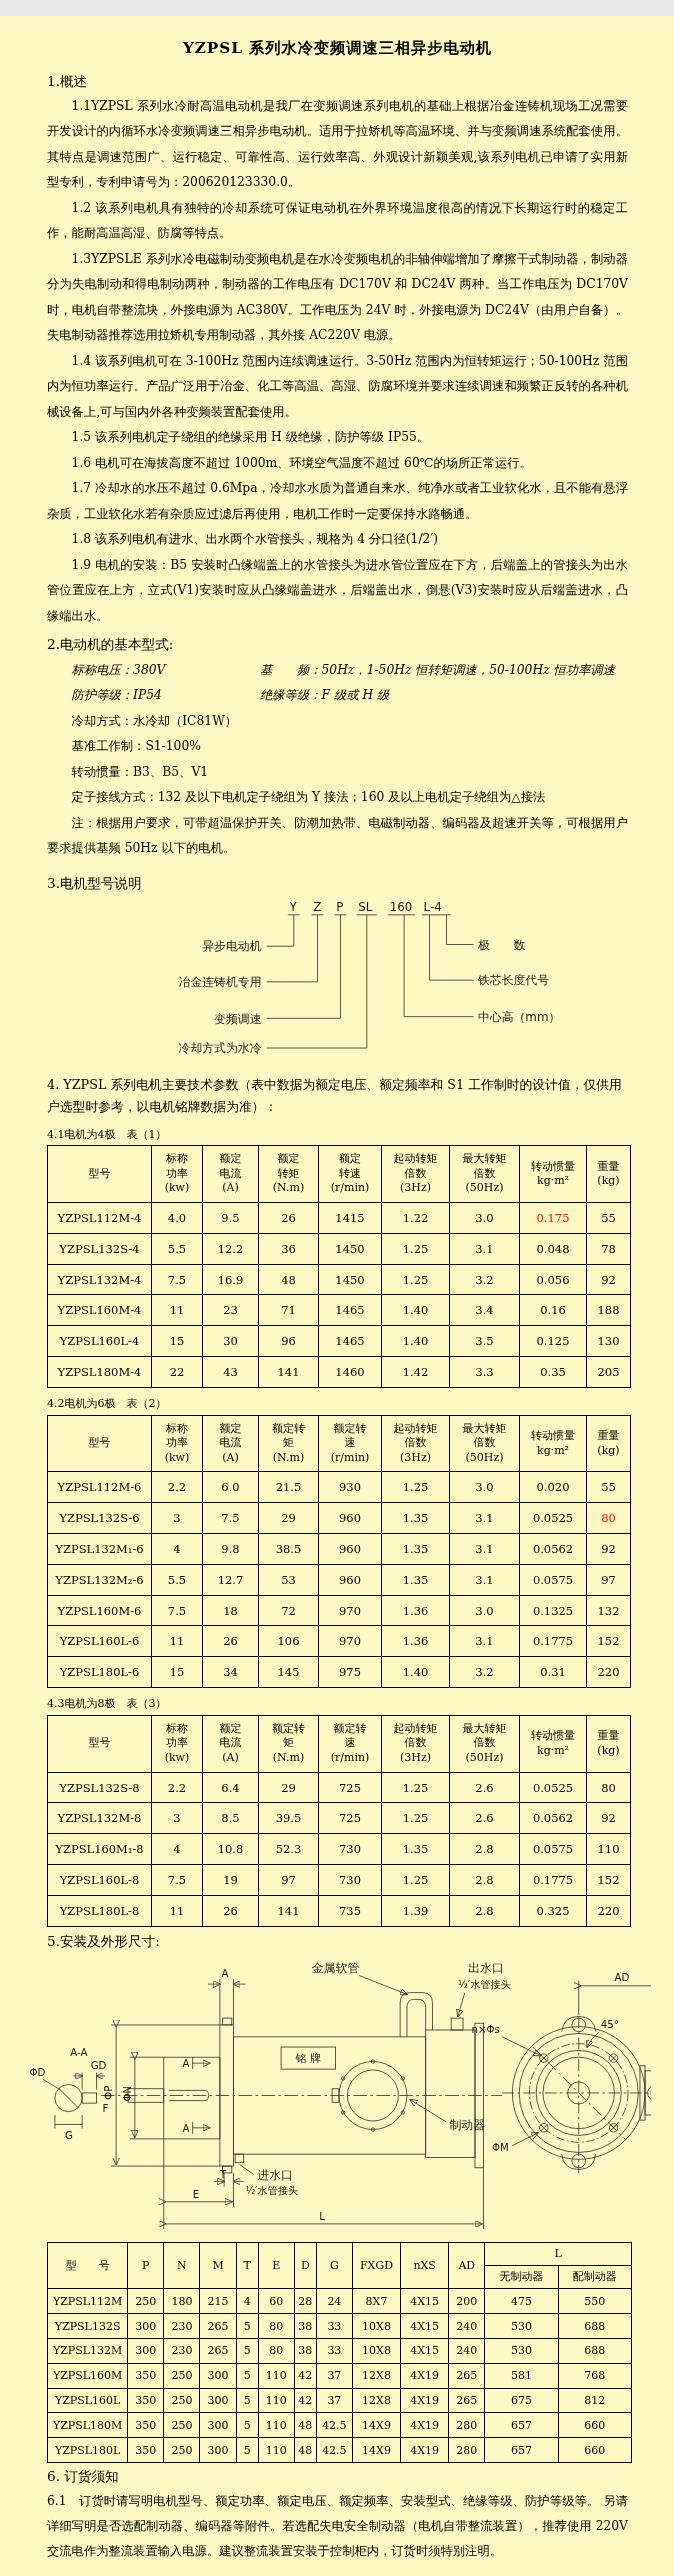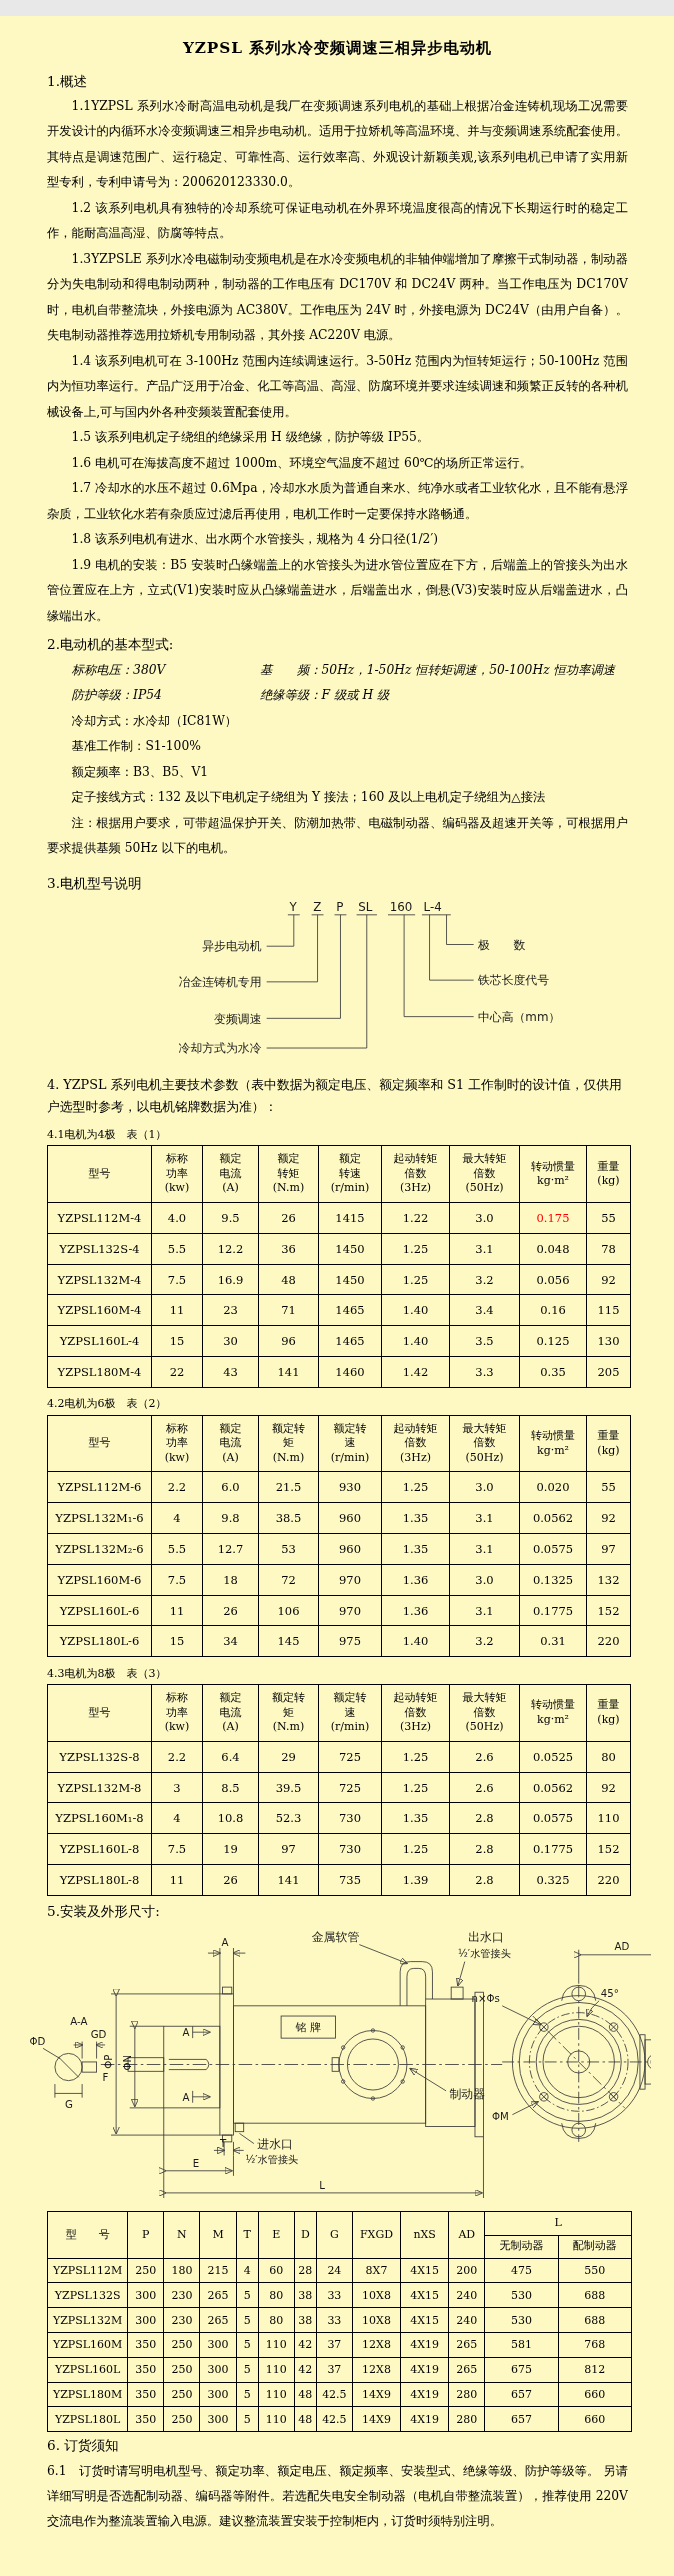--- a/index.html
+++ b/index.html
@@ -66,21 +66,21 @@
   <div class="basic-row">
     <span class="bleft">标称电压：380V</span>
     <span>基　　频：50Hz，1-50Hz 恒转矩调速，50-100Hz 恒功率调速</span>
   </div>
   <div class="basic-row">
     <span class="bleft">防护等级：IP54</span>
     <span>绝缘等级：F 级或 H 级</span>
   </div>
   <p class="basic-line">冷却方式：水冷却（IC81W）</p>
   <p class="basic-line">基准工作制：S1-100%</p>
-  <p class="basic-line">额定频率：B3、B5、V1</p>
+  <p class="basic-line">转动惯量：B3、B5、V1</p>
   <p class="basic-line">定子接线方式：132 及以下电机定子绕组为 Y 接法；160 及以上电机定子绕组为△接法</p>
   <p class="basic-note">注：根据用户要求，可带超温保护开关、防潮加热带、电磁制动器、编码器及超速开关等，可根据用户要求提供基频 50Hz 以下的电机。</p>
 
   <div class="spacer8"></div>
   <div class="sec-heading">3.电机型号说明</div>
 
   <div class="diagram-wrap">
     <svg width="581" height="168" viewBox="0 0 683 198">
 
       <text x="285" y="16">Y</text>
@@ -195,21 +195,21 @@
         </tr>
         <tr>
           <td>YZPSL160M-4</td>
           <td>11</td>
           <td>23</td>
           <td>71</td>
           <td>1465</td>
           <td>1.40</td>
           <td>3.4</td>
           <td>0.16</td>
-          <td>115</td>
+          <td>188</td>
         </tr>
         <tr>
           <td>YZPSL160L-4</td>
           <td>15</td>
           <td>30</td>
           <td>96</td>
           <td>1465</td>
           <td>1.40</td>
           <td>3.5</td>
           <td>0.125</td>
@@ -275,20 +275,31 @@
           <td>2.2</td>
           <td>6.0</td>
           <td>21.5</td>
           <td>930</td>
           <td>1.25</td>
           <td>3.0</td>
           <td>0.020</td>
           <td>55</td>
         </tr>
         <tr>
+          <td>YZPSL132S-6</td>
+          <td>3</td>
+          <td>7.5</td>
+          <td>29</td>
+          <td>960</td>
+          <td>1.35</td>
+          <td>3.1</td>
+          <td>0.0525</td>
+          <td class="red">80</td>
+        </tr>
+        <tr>
           <td>YZPSL132M₁-6</td>
           <td>4</td>
           <td>9.8</td>
           <td>38.5</td>
           <td>960</td>
           <td>1.35</td>
           <td>3.1</td>
           <td>0.0562</td>
           <td>92</td>
         </tr>

